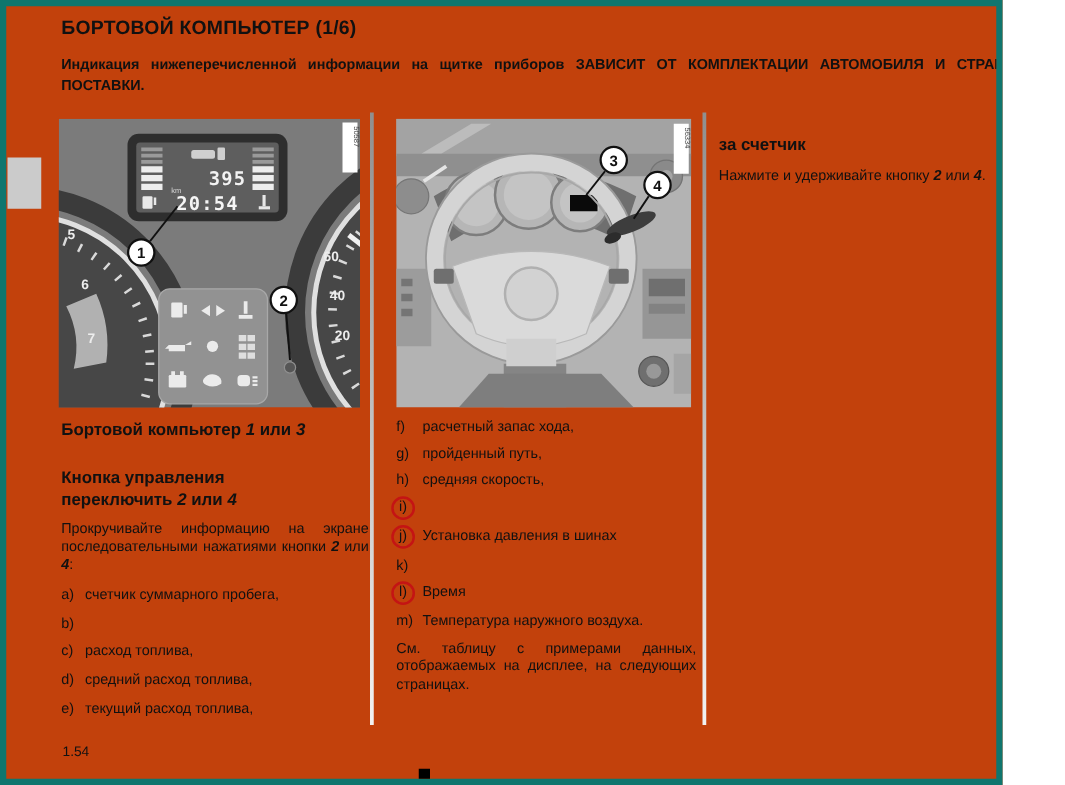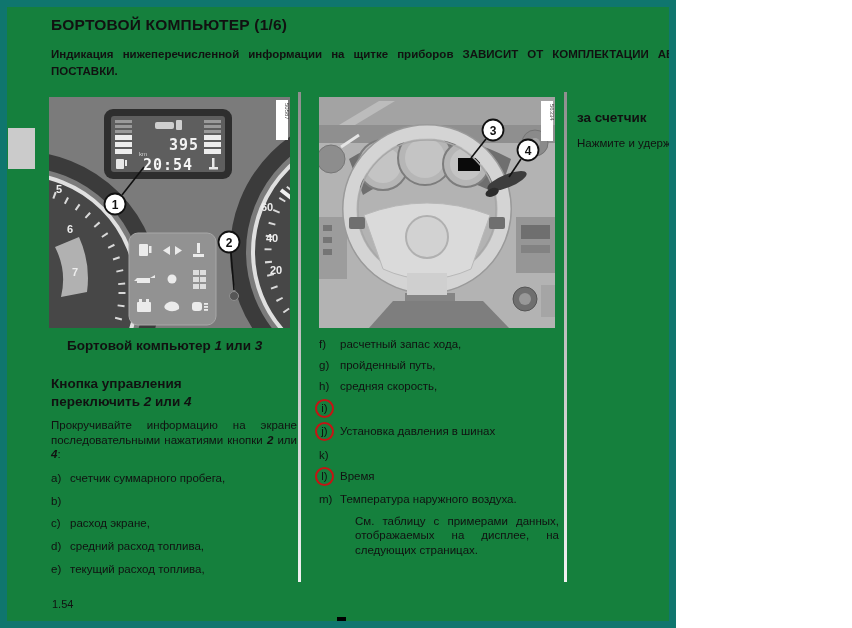--- a/index.html
+++ b/index.html
@@ -1,46 +1,46 @@
 <!DOCTYPE html>
 <html><head>
 <meta charset="utf-8">
 <style>
   html,body{margin:0;padding:0;background:#fff;}
   .page{
-    position:relative;width:676px;height:628px;background:#15803d;
-    border:7px solid #0f766e;box-sizing:border-box;overflow:hidden;
+    position:relative;width:802px;height:628px;background:#c2410c;
+    border:5px solid #0f766e;box-sizing:border-box;overflow:hidden;
     font-family:"Liberation Sans",sans-serif;color:#111;
   }
   .title{position:absolute;left:44px;top:9px;font-size:15.5px;font-weight:bold;letter-spacing:.2px;}
   .subtitle{position:absolute;left:44px;top:39px;width:766px;font-size:11.5px;font-weight:bold;line-height:1.45;text-align:justify;}
   .chapter-tab{position:absolute;left:1px;top:121px;width:27px;height:41px;background:#cbcbcb;}
   .fig{position:absolute;}
   .fig-cluster{left:42px;top:90px;width:241px;height:231px;}
   .fig-wheel{left:312px;top:90px;width:236px;height:231px;}
   .divider{position:absolute;width:3px;background:linear-gradient(#8f8f8f,#f2f2f2);}
   .divider-1{left:291px;top:85px;height:490px;}
   .divider-2{left:557px;top:85px;height:490px;}
   .col{position:absolute;font-size:11.5px;line-height:1.28;}
   .col-left{left:44px;top:330px;width:246px;}
   .col-mid{left:312px;top:330px;width:240px;}
   .col-right{left:570px;top:84px;width:263px;}
-  .fig-caption{font-size:13.5px;font-weight:bold;margin:0 0 21px 16px;}
+  .fig-caption{font-size:13.5px;font-weight:bold;margin:0 0 21px 0;}
   .h2{font-size:13.5px;font-weight:bold;line-height:1.32;margin:0 0 7px 0;}
   .num{font-weight:bold;font-style:italic;}
   .body-par{margin:0 0 9px 0;text-align:justify;}
   .li{margin:0 0 8px 0;display:flex;align-items:flex-start;}
   .li .letter{flex:0 0 19px;}
   .col-mid .li{margin-bottom:6.5px;}
   .col-mid .li .letter{flex:0 0 21px;}
   .letter.circled .letter-inner{
     display:inline-block;min-width:13px;height:15px;line-height:14px;text-align:center;
     border:2px solid #c41414;border-radius:50%;margin:-2px 0 0 -4px;padding:0 1px;
   }
-  .note{margin-top:6px;text-align:justify;margin-left:36px;}
+  .note{margin-top:6px;text-align:justify;}
   .col-right .h2{margin-bottom:9px;}
   .col-right .body-par{margin-bottom:12px;}
   .page-number{position:absolute;left:45px;top:591px;font-size:11px;}
   .bottom-marker{position:absolute;left:330px;top:610px;width:9px;height:18px;background:#000;}
   svg text{font-family:"Liberation Sans",sans-serif;}
   svg .seg{font-family:"DejaVu Sans Mono",monospace;font-weight:bold;}
 </style>
 </head>
 <body>
 
@@ -267,21 +267,21 @@
 
     <div class="li">
         <span class="letter">a)</span>
         <span>счетчик суммарного пробега,</span>
       </div>
     <div class="li">
         <span class="letter">b)</span>
       </div>
     <div class="li">
         <span class="letter">c)</span>
-        <span>расход экране,</span>
+        <span>расход топлива,</span>
       </div>
     <div class="li">
         <span class="letter">d)</span>
         <span>средний расход топлива,</span>
       </div>
     <div class="li">
         <span class="letter">e)</span>
         <span>текущий расход топлива,</span>
       </div>
   </div>

